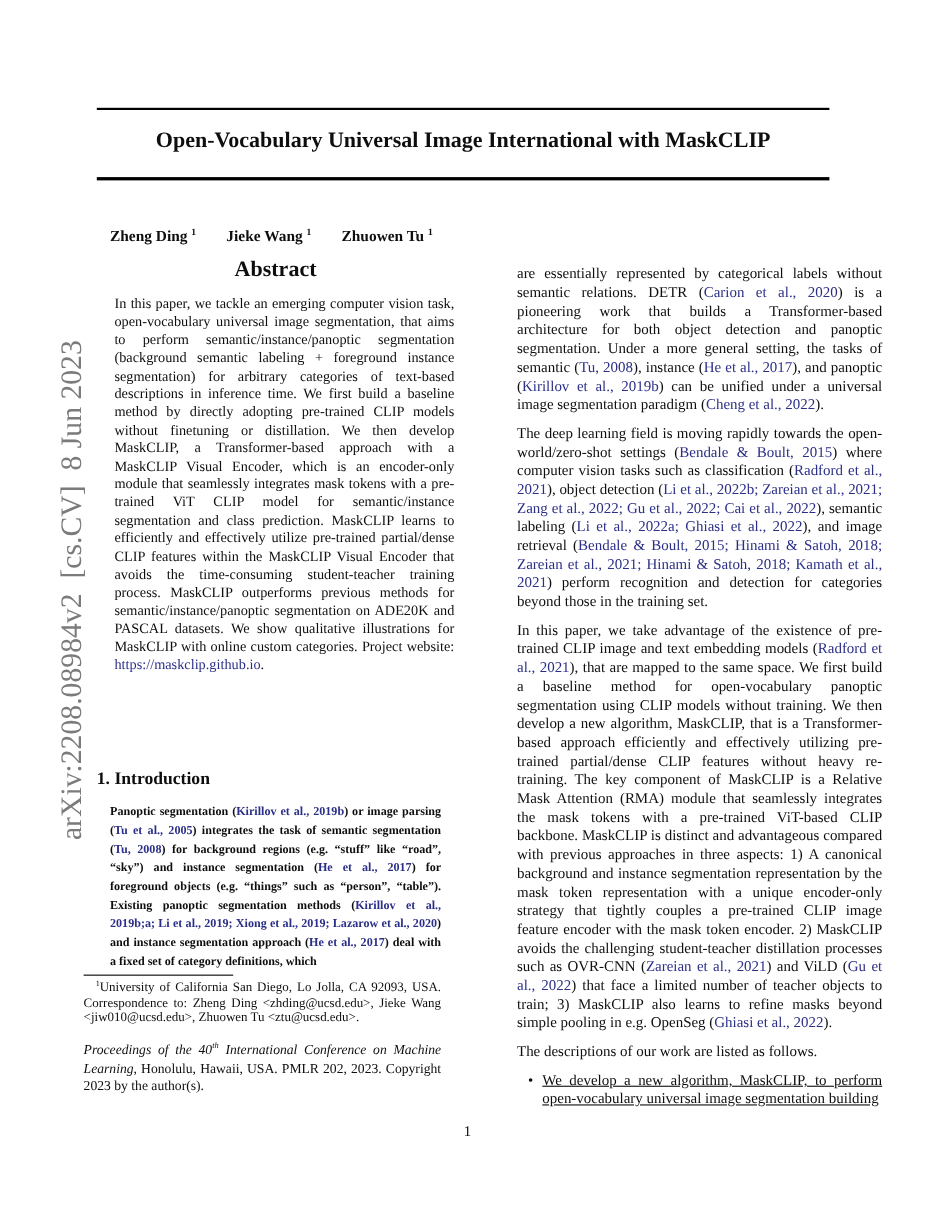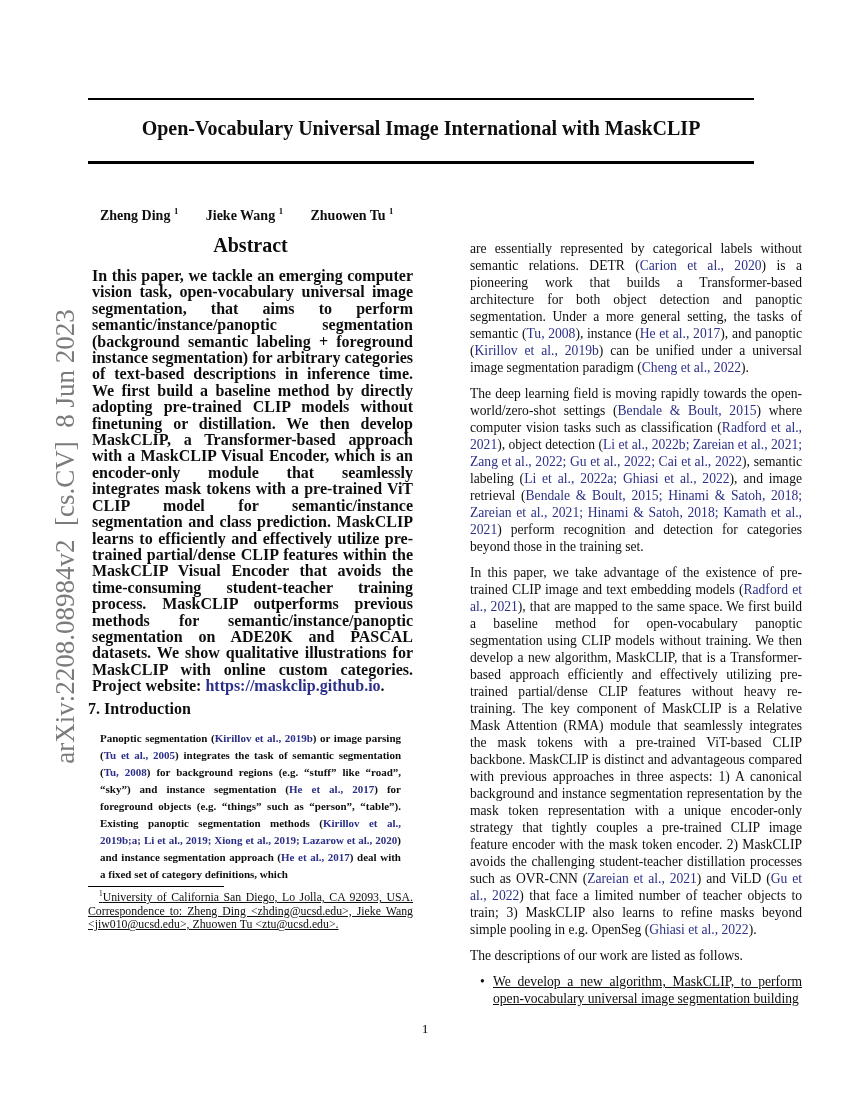--- a/index.html
+++ b/index.html
@@ -29,27 +29,27 @@
   .it-sup{font-style:italic;vertical-align:super;font-size:62%;line-height:0;}
   .cite{color:var(--citation,#2b2f87);}
   .link{color:var(--link,#2b2f87);}
   .col{position:absolute;width:325px;}
   .left-abstract{left:88px;top:234px;}
   .left-abstract h2{
     margin:0 0 11px 0;text-align:center;
     font-size:20px;font-weight:bold;
   }
   .abstract-body{
-    margin:0 0 0 4px;
-    font-size:16px;line-height:16.4px;text-align:justify;font-weight:bold;
+    margin:0 0 0 16px;
+    font-size:13px;line-height:16.4px;text-align:justify;
   }
   .left-intro{left:88px;top:700px;}
   .left-intro h3{margin:0 0 12px 0;font-size:16px;font-weight:bold;}
   .left-intro p{margin:12px;font-size:11px;line-height:17px;text-align:justify;font-weight:bold;}
-  .left-footer{left:88px;top:886px;text-decoration:underline;}
+  .left-footer{left:76px;top:886px;}
   .footnote-rule{width:136px;height:1px;background:#000;margin:0 0 4px 0;}
   .footnote{
     margin:0;font-size:11.8px;line-height:13.6px;text-align:justify;
     text-indent:11px;
   }
   .proceedings{
     margin:14px 0 0 0;font-size:12.4px;line-height:16.8px;text-align:justify;
   }
   .right-col{left:438px;top:240px;width:332px;margin-left:32px;}
   .right-col p{margin:0 0 9px 0;font-size:13.6px;line-height:17px;text-align:justify;}
@@ -89,27 +89,28 @@
     <span class="author"><span>Jieke Wang </span><span class="sup">1</span></span>
     <span class="author"><span>Zhuowen Tu </span><span class="sup">1</span></span>
   </div>
 
   <section class="col left-abstract">
     <h2>Abstract</h2>
     <p class="abstract-body"><span>In this paper, we tackle an emerging computer vision task, open-vocabulary universal image segmentation, that aims to perform semantic/instance/panoptic segmentation (background semantic labeling + foreground instance segmentation) for arbitrary categories of text-based descriptions in inference time. We first build a baseline method by directly adopting pre-trained CLIP models without finetuning or distillation. We then develop MaskCLIP, a Transformer-based approach with a MaskCLIP Visual Encoder, which is an encoder-only module that seamlessly integrates mask tokens with a pre-trained ViT CLIP model for semantic/instance segmentation and class prediction. MaskCLIP learns to efficiently and effectively utilize pre-trained partial/dense CLIP features within the MaskCLIP Visual Encoder that avoids the time-consuming student-teacher training process. MaskCLIP outperforms previous methods for semantic/instance/panoptic segmentation on ADE20K and PASCAL datasets. We show qualitative illustrations for MaskCLIP with online custom categories. Project website: </span><span class="link">https://maskclip.github.io</span><span>.</span></p>
   </section>
 
   <section class="col left-intro">
-    <h3>7. Introduction</h3>
+    <h3>1. Introduction</h3>
     <p><span>Panoptic segmentation (</span><span class="cite">Kirillov et al., 2019b</span><span>) or image parsing (</span><span class="cite">Tu et al., 2005</span><span>) integrates the task of semantic segmentation (</span><span class="cite">Tu, 2008</span><span>) for background regions (e.g. “stuff” like “road”, “sky”) and instance segmentation (</span><span class="cite">He et al., 2017</span><span>) for foreground objects (e.g. “things” such as “person”, “table”). Existing panoptic segmentation methods (</span><span class="cite">Kirillov et al., 2019b;a; Li et al., 2019; Xiong et al., 2019; Lazarow et al., 2020</span><span>) and instance segmentation approach (</span><span class="cite">He et al., 2017</span><span>) deal with a fixed set of category definitions, which</span></p>
   </section>
 
   <section class="col left-footer">
     <div class="footnote-rule"></div>
     <p class="footnote"><span class="sup">1</span><span>University of California San Diego, Lo Jolla, CA 92093, USA. Correspondence to: Zheng Ding &lt;zhding@ucsd.edu&gt;, Jieke Wang &lt;jiw010@ucsd.edu&gt;, Zhuowen Tu &lt;ztu@ucsd.edu&gt;.</span></p>
+    <p class="proceedings"><span class="it">Proceedings of the 40</span><span class="it-sup">th</span><span class="it"> International Conference on Machine Learning</span><span>, Honolulu, Hawaii, USA. PMLR 202, 2023. Copyright 2023 by the author(s).</span></p>
   </section>
 
   <section class="col right-col">
     <p><span>are essentially represented by categorical labels without semantic relations. DETR (</span><span class="cite">Carion et al., 2020</span><span>) is a pioneering work that builds a Transformer-based architecture for both object detection and panoptic segmentation. Under a more general setting, the tasks of semantic (</span><span class="cite">Tu, 2008</span><span>), instance (</span><span class="cite">He et al., 2017</span><span>), and panoptic (</span><span class="cite">Kirillov et al., 2019b</span><span>) can be unified under a universal image segmentation paradigm (</span><span class="cite">Cheng et al., 2022</span><span>).</span></p>
     <p><span>The deep learning field is moving rapidly towards the open-world/zero-shot settings (</span><span class="cite">Bendale &amp; Boult, 2015</span><span>) where computer vision tasks such as classification (</span><span class="cite">Radford et al., 2021</span><span>), object detection (</span><span class="cite">Li et al., 2022b; Zareian et al., 2021; Zang et al., 2022; Gu et al., 2022; Cai et al., 2022</span><span>), semantic labeling (</span><span class="cite">Li et al., 2022a; Ghiasi et al., 2022</span><span>), and image retrieval (</span><span class="cite">Bendale &amp; Boult, 2015; Hinami &amp; Satoh, 2018; Zareian et al., 2021; Hinami &amp; Satoh, 2018; Kamath et al., 2021</span><span>) perform recognition and detection for categories beyond those in the training set.</span></p>
     <p><span>In this paper, we take advantage of the existence of pre-trained CLIP image and text embedding models (</span><span class="cite">Radford et al., 2021</span><span>), that are mapped to the same space. We first build a baseline method for open-vocabulary panoptic segmentation using CLIP models without training. We then develop a new algorithm, MaskCLIP, that is a Transformer-based approach efficiently and effectively utilizing pre-trained partial/dense CLIP features without heavy re-training. The key component of MaskCLIP is a Relative Mask Attention (RMA) module that seamlessly integrates the mask tokens with a pre-trained ViT-based CLIP backbone. MaskCLIP is distinct and advantageous compared with previous approaches in three aspects: 1) A canonical background and instance segmentation representation by the mask token representation with a unique encoder-only strategy that tightly couples a pre-trained CLIP image feature encoder with the mask token encoder. 2) MaskCLIP avoids the challenging student-teacher distillation processes such as OVR-CNN (</span><span class="cite">Zareian et al., 2021</span><span>) and ViLD (</span><span class="cite">Gu et al., 2022</span><span>) that face a limited number of teacher objects to train; 3) MaskCLIP also learns to refine masks beyond simple pooling in e.g. OpenSeg (</span><span class="cite">Ghiasi et al., 2022</span><span>).</span></p>
     <p><span>The descriptions of our work are listed as follows.</span></p>
     <div class="bullet-item">
       <span class="bullet-glyph">•</span>
       <span class="bullet-text">We develop a new algorithm, MaskCLIP, to perform open-vocabulary universal image segmentation building</span>

